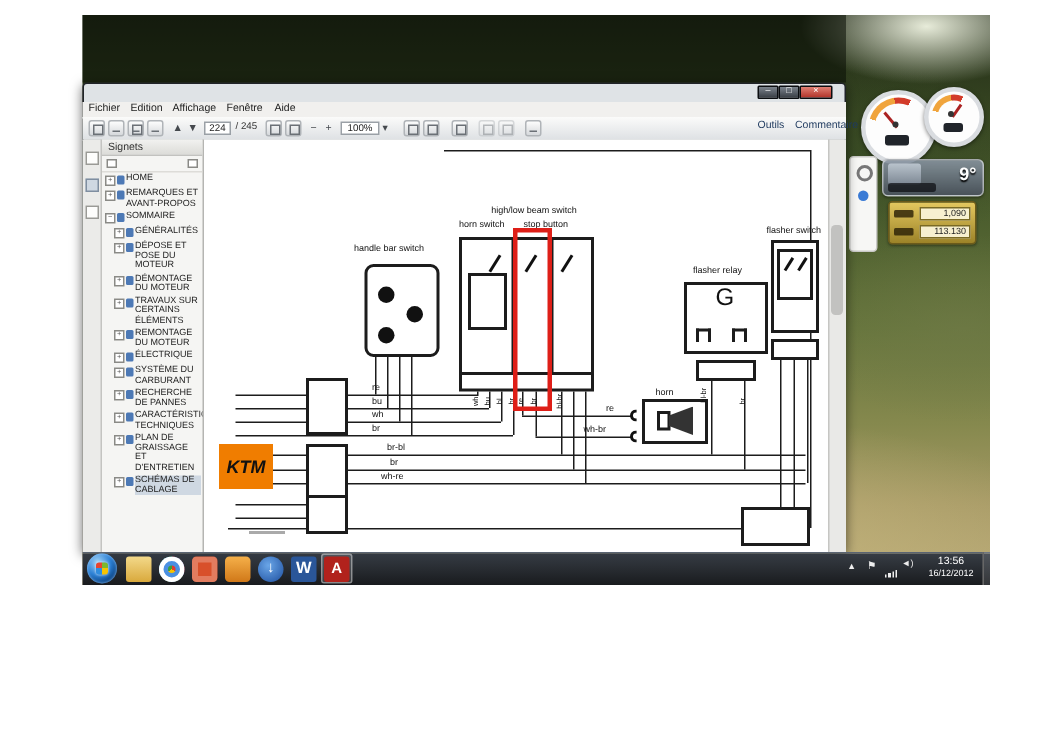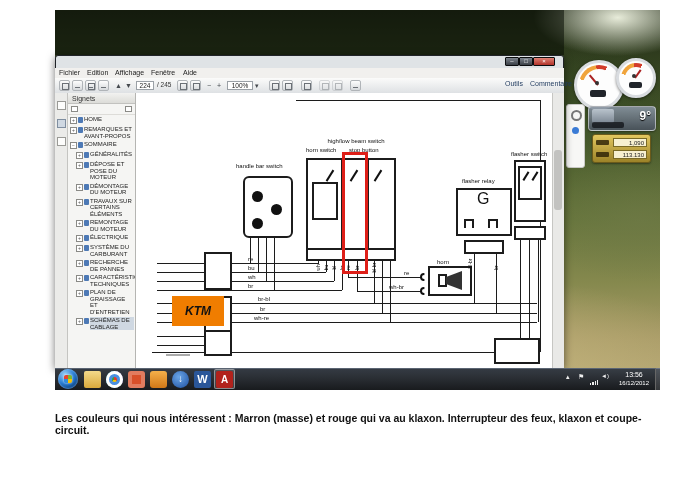--- a/index.html
+++ b/index.html
@@ -324,21 +324,21 @@
     <span class="lbl" style="left:112px;top:172px;">bu</span>
     <span class="lbl" style="left:112px;top:181px;">wh</span>
     <span class="lbl" style="left:112px;top:190px;">br</span>
     <span class="lbl" style="left:122px;top:203px;">br-bl</span>
     <span class="lbl" style="left:124px;top:213px;">br</span>
     <span class="lbl" style="left:118px;top:222px;">wh-re</span>
 
     <div class="cbox" style="left:68px;top:159px;width:28px;height:38px;"></div>
     <div class="cbox" style="left:68px;top:203px;width:28px;height:36px;"></div>
     <div class="cbox" style="left:68px;top:237px;width:28px;height:26px;"></div>
-    <div id="ktm" style="left:36px;top:203px;width:52px;height:30px;font-size:12px;line-height:30px;">KTM</div>
+    <div id="ktm" style="left:10px;top:203px;width:36px;height:30px;font-size:12px;line-height:30px;">KTM</div>
     <div class="smudge" style="left:30px;top:261px;width:24px;height:2px;"></div>
 
     <span class="lbl" style="left:100px;top:70px;">handle bar switch</span>
     <div class="cbox" style="left:107px;top:83px;width:50px;height:62px;border-radius:6px;"></div>
     <div class="dot" style="left:116px;top:98px;"></div>
     <div class="dot" style="left:135px;top:111px;"></div>
     <div class="dot" style="left:116px;top:125px;"></div>
     <div class="v" style="left:114px;top:145px;height:25px;"></div>
     <div class="v" style="left:122px;top:145px;height:34px;"></div>
     <div class="v" style="left:130px;top:145px;height:43px;"></div>
@@ -432,14 +432,13 @@
       <i style="height:4px;"></i>
       <i style="height:5px;"></i>
     </span>
   <span class="trayglyph" style="left:601px;font-size:6px;">◄)</span>
   <div id="clockblk">
     <div class="t">13:56</div>
     <div class="d">16/12/2012</div>
   </div>
   <div id="showdesk"></div>
 
-  <div id="caption">Les couleurs qui nous intéressent : Marron (masse) et rouge qui va au klaxon. Interrupteur des feux, klaxon et coupe-circuit.</div>
 </div>
 
 </body></html>

